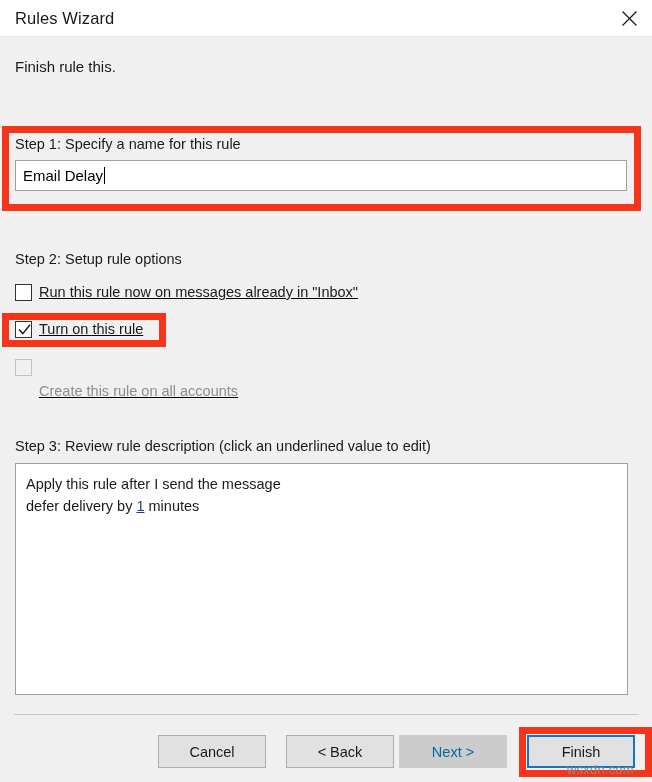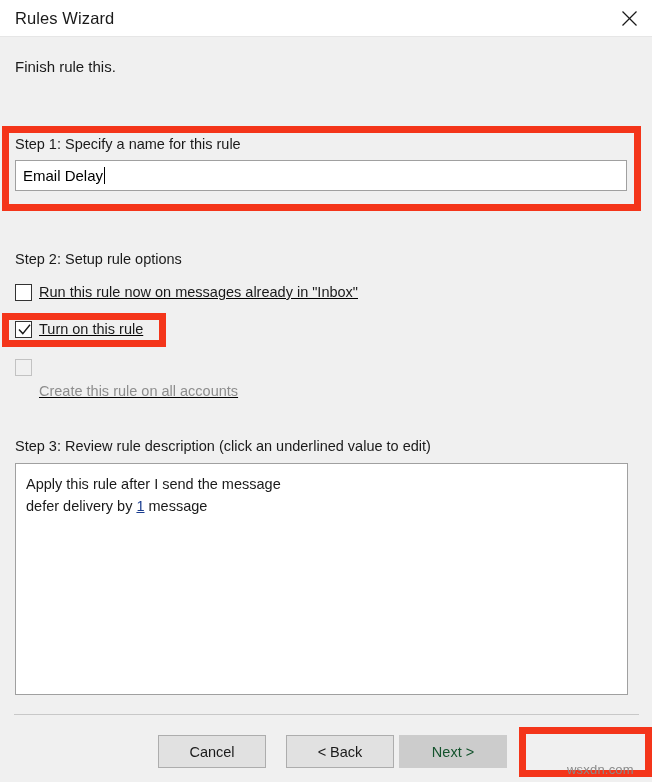--- a/index.html
+++ b/index.html
@@ -203,21 +203,21 @@
     color: #1a1a1a;
     cursor: default;
     white-space: nowrap;
   }
   #btn-cancel { left: 158px; top: 735px; width: 108px; }
   #btn-back   { left: 286px; top: 735px; width: 108px; }
   #btn-next {
     left: 399px; top: 735px; width: 108px;
     background: #cccccc;
     border: 1px solid #cccccc;
-    color: #14532d;
+    color: #0369a1;
   }
   #btn-finish {
     left: 527px; top: 735px; width: 108px;
     background: #e1e1e1;
     border: 2px solid #1675c0;
   }
 
   
   .annot {
     position: absolute;
@@ -280,28 +280,29 @@
   </div>
 
   <div class="checkrow" id="cb-all">
     <span class="checkbox disabled"></span>
     <span class="cb-label disabled">Create this rule on all accounts</span>
   </div>
 
   <div class="step-label" id="step3-label">Step 3: Review rule description (click an underlined value to edit)</div>
   <div class="desc-box">
     <div class="desc-line">Apply this rule after I send the message</div>
-    <div class="desc-line"><span>defer delivery by </span><span class="edit-link">1</span><span> message</span></div>
+    <div class="desc-line"><span>defer delivery by </span><span class="edit-link">1</span><span> minutes</span></div>
   </div>
 
   <div class="separator"></div>
 
   <div class="btn" id="btn-cancel">Cancel</div>
   <div class="btn" id="btn-back">&lt; Back</div>
   <div class="btn" id="btn-next">Next &gt;</div>
+  <div class="btn" id="btn-finish">Finish</div>
 
   <div class="annot" id="annot-step1"></div>
   <div class="annot" id="annot-turnon"></div>
   <div class="annot" id="annot-finish"></div>
 
   <div class="watermark">wsxdn.com</div>
 
 </div>
 
 </body></html>

